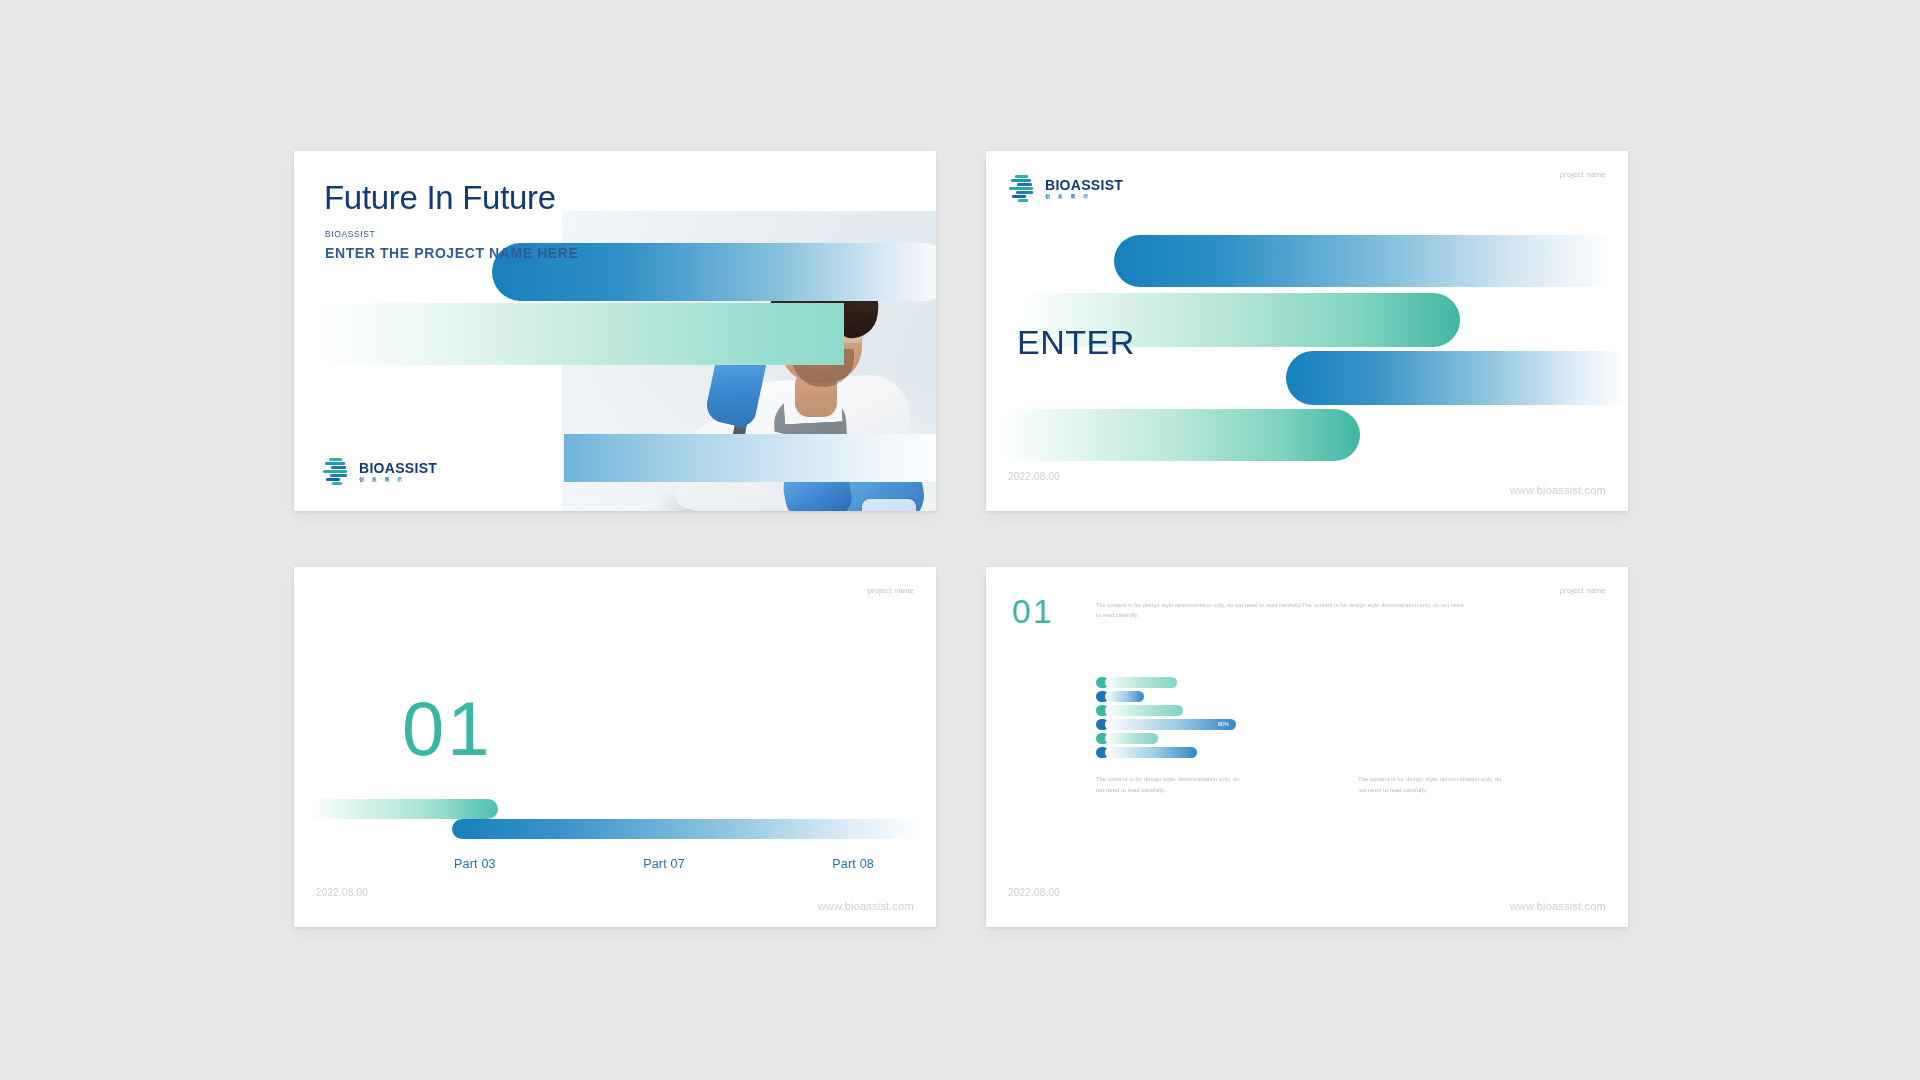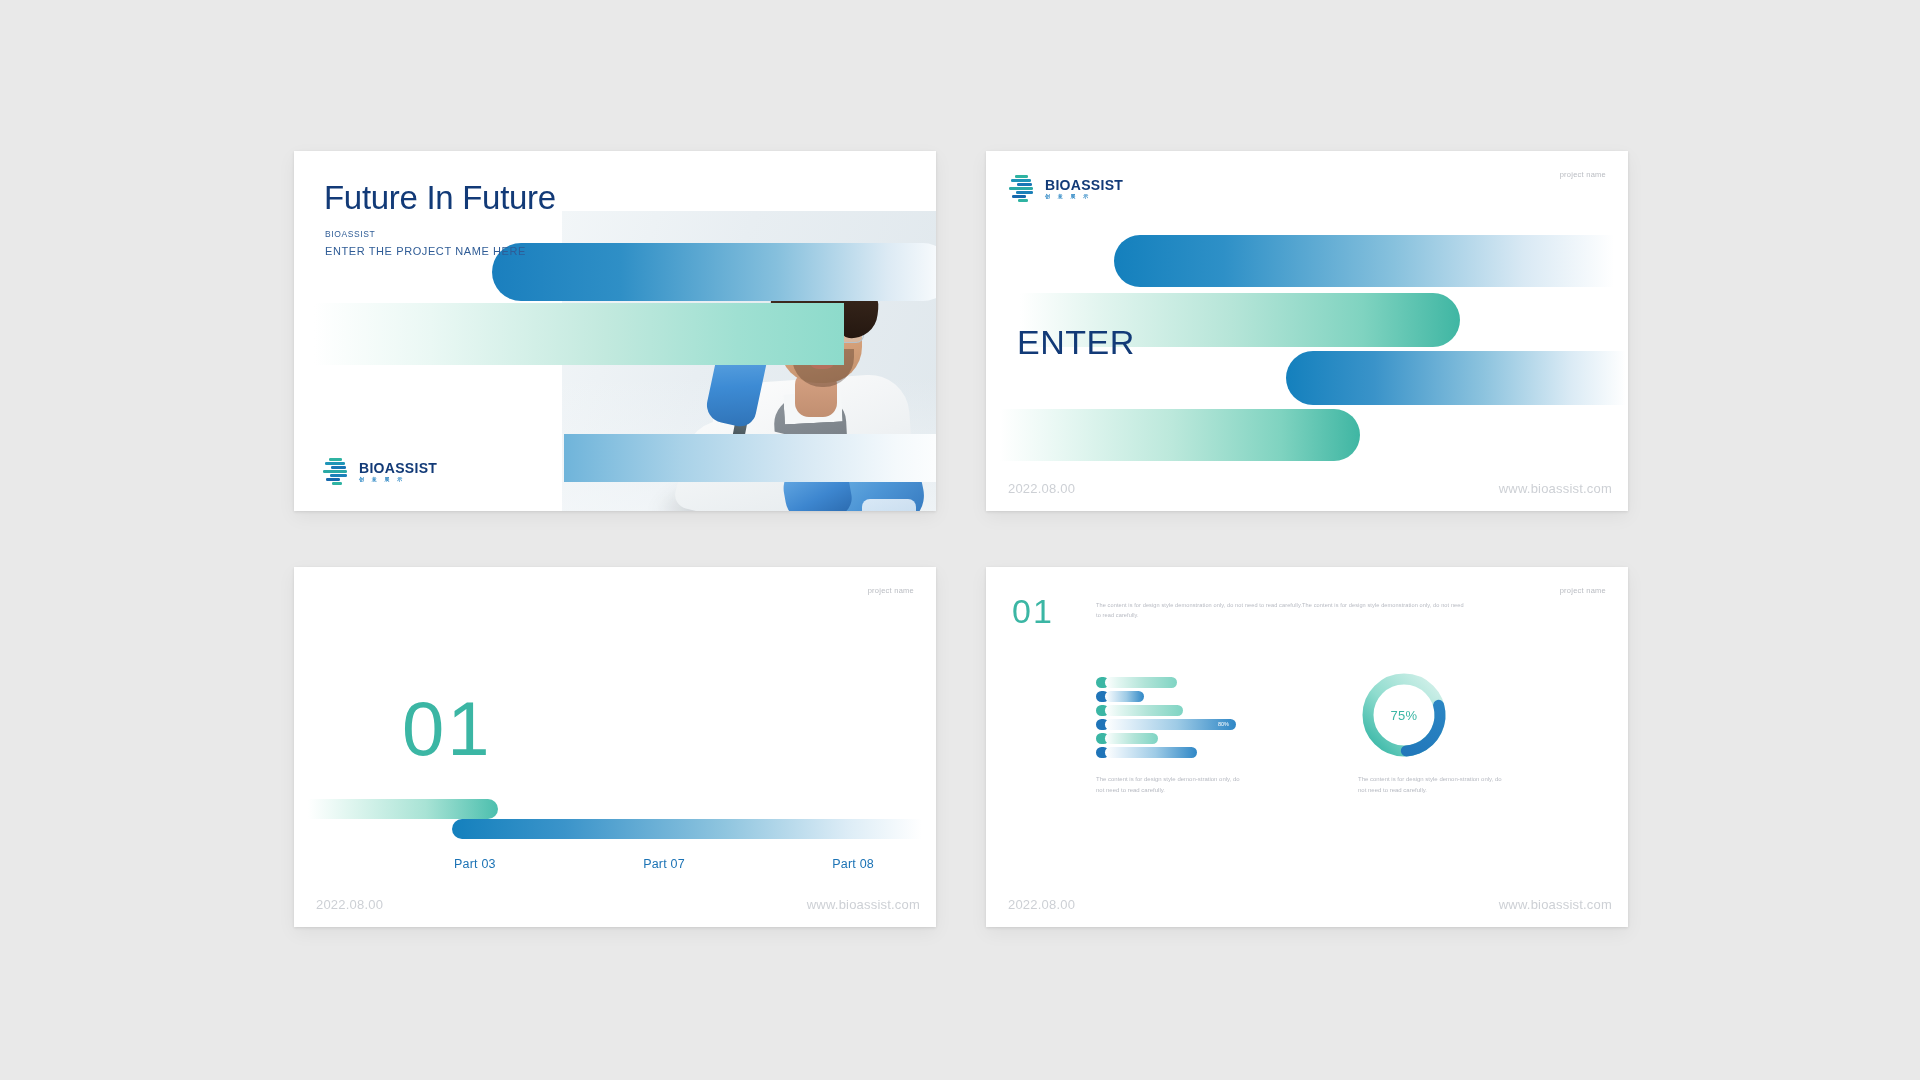--- a/index.html
+++ b/index.html
@@ -36,30 +36,30 @@
     position: absolute;
     right: 22px;
     top: 19px;
     font-size: 7.5px;
     color: #b9bcc2;
     letter-spacing: 0.25px;
   }
   .footer-date {
     position: absolute;
     left: 22px;
-    bottom: 15px;
-    font-size: 13px;
+    bottom: 29px;
+    font-size: 10px;
     color: #cdd0d5;
     letter-spacing: 0.2px;
   }
   .footer-url {
     position: absolute;
-    right: 16px;
+    right: 22px;
     bottom: 15px;
-    font-size: 13px;
+    font-size: 11px;
     color: #cdd0d5;
     letter-spacing: 0.2px;
     margin-top: 20px;
   }
 
   
   .logo { display: flex; align-items: center; gap: 7px; }
   .logo-mark { position: relative; width: 30px; height: 30px; flex: none; }
   .logo-mark span {
     position: absolute;
@@ -91,21 +91,21 @@
     color: #123a77;
     letter-spacing: -0.3px;
     white-space: nowrap;
   }
   #slide-1 .s1-sub1 {
     position: absolute; left: 31px; top: 78px;
     font-size: 8.5px; color: #2f5c96; letter-spacing: 0.6px;
   }
   #slide-1 .s1-sub2 {
     position: absolute; left: 31px; top: 94px;
-    font-size: 11px; color: #2f5c96; letter-spacing: 0.6px;
+    font-size: 14px; color: #2f5c96; letter-spacing: 0.6px; font-weight: bold;
   }
   #slide-1 .s1-bar-blue {
     position: absolute;
     left: 198px; top: 92px; width: 460px; height: 58px;
     border-radius: 29px;
     background: linear-gradient(90deg,#1a7fbe 0%, #2f8fc6 28%, #86c0dd 62%, #dceaf4 86%, #ffffff 100%);
   }
   #slide-1 .s1-bar-green {
     position: absolute;
     left: 20px; top: 152px; width: 530px; height: 62px;
@@ -545,38 +545,20 @@
       <div class="bc-row bc-teal" style="top:56px; width:44%;">
         <span class="bc-dot"></span>
         <span class="bc-fill" style="right:0;"></span>
       </div>
       <div class="bc-row bc-blue" style="top:70px; width:72%;">
         <span class="bc-dot"></span>
         <span class="bc-fill" style="right:0;"></span>
       </div>
     </div>
 
-    <div class="donut">
-      <svg viewBox="0 0 96 96">
-        <defs>
-          <linearGradient id="tealRing" x1="0" y1="1" x2="1" y2="0">
-            <stop offset="0%" stop-color="#2fb3a2"></stop>
-            <stop offset="45%" stop-color="#8fdcce"></stop>
-            <stop offset="100%" stop-color="#d8f2ec"></stop>
-          </linearGradient>
-          <linearGradient id="blueArc" x1="0" y1="1" x2="1" y2="0">
-            <stop offset="0%" stop-color="#1f74b8"></stop>
-            <stop offset="100%" stop-color="#2f8bc8"></stop>
-          </linearGradient>
-        </defs>
-        <circle cx="48" cy="48" r="36" fill="none" stroke="url(#tealRing)" stroke-width="11"></circle>
-        <circle cx="48" cy="48" r="36" fill="none" stroke="url(#blueArc)" stroke-width="11" stroke-linecap="round" stroke-dasharray="64 162" stroke-dashoffset="-4" transform="rotate(-22 48 48)"></circle>
-      </svg>
-      <span class="donut-val">75%</span>
-    </div>
 
     <div class="cap c1">The content is for design style demon-stration only, do not need to read carefully.</div>
     <div class="cap c2">The content is for design style demon-stration only, do not need to read carefully.</div>
 
     <div class="footer-date">2022.08.00</div>
     <div class="footer-url">www.bioassist.com</div>
   </div>
 
 </div>
 

